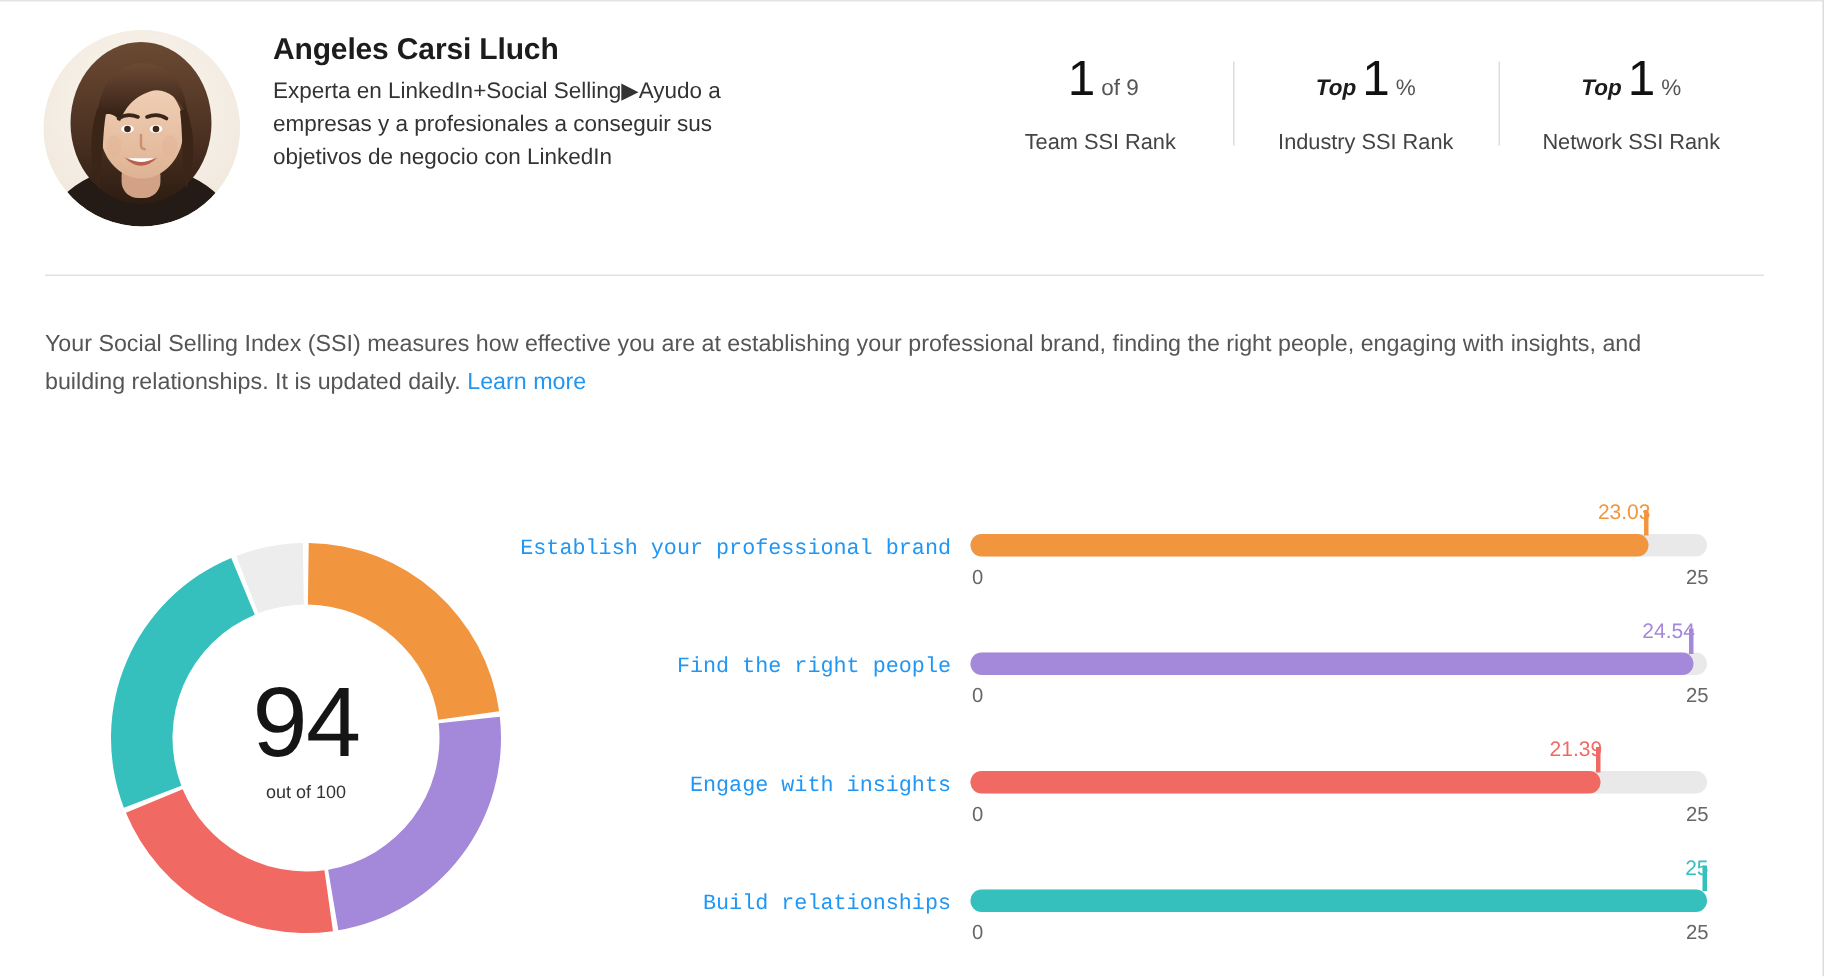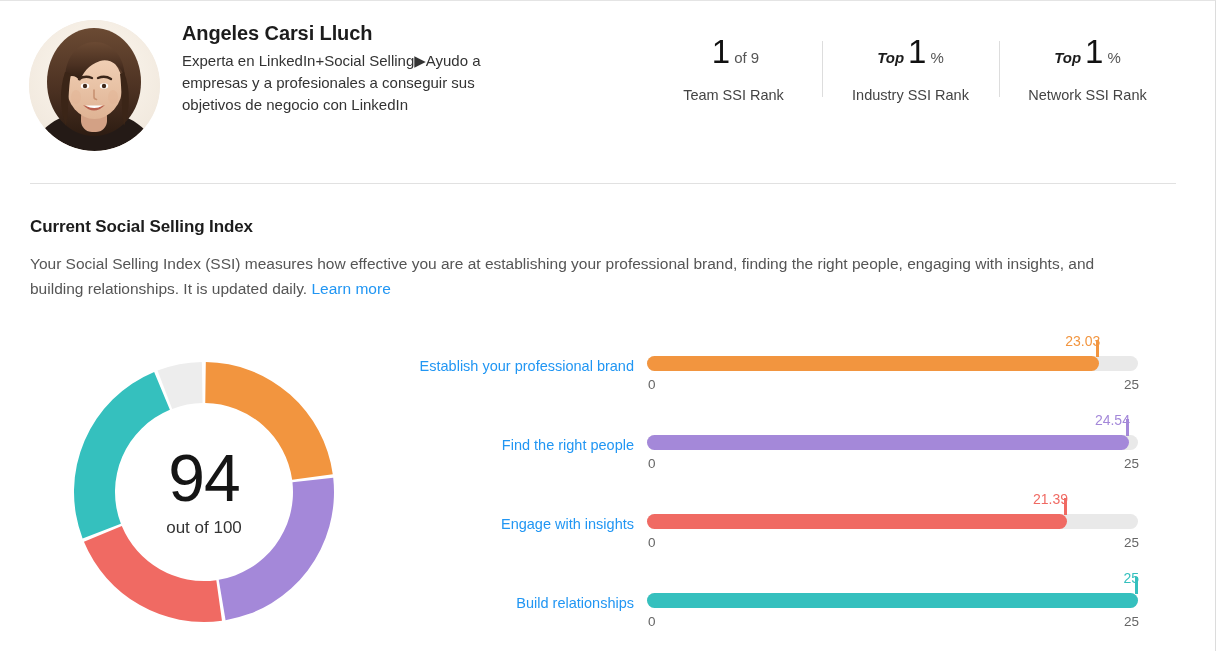--- a/index.html
+++ b/index.html
@@ -186,21 +186,21 @@
     pointer-events: none;
   }
   .donut-score {
     font-size: 66px;
     line-height: 62px;
     font-weight: 400;
     color: #151515;
     letter-spacing: -1px;
   }
   .donut-outof {
-    font-size: 17px;
+    font-size: 12px;
     color: #333333;
     margin-top: 9px;
   }
 
   
   .bars {
     position: absolute;
     left: 0;
     top: 330px;
     width: 1216px;
@@ -211,20 +211,21 @@
   }
   .bar-label {
     position: absolute;
     right: 582px;          
     top: 27px;
     font-size: 14.5px;
     color: #2196f3;
     white-space: nowrap;
     text-align: right;
     cursor: pointer;
+    font-family: Liberation Mono, monospace;
   }
   .bar-area {
     position: absolute;
     left: 647px;
     top: 0;
     width: 491px;
     height: 79px;
   }
   .bar-track {
     position: absolute;
@@ -369,21 +370,20 @@
         </div>
         <div class="rank-label">Network SSI Rank</div>
       </div>
 
     </div>
   </div>
 
   <div class="header-divider"></div>
 
   <div class="ssi-section">
-    <h2 class="section-title">Current Social Selling Index</h2>
     <p class="section-desc"><span>Your Social Selling Index (SSI) measures how effective you are at establishing your professional brand, finding the right people, engaging with insights, and building relationships. It is updated daily.</span> <a class="learn-more" href="#">Learn more</a></p>
   </div>
 
   <div class="donut-wrap">
     <svg width="292" height="292" viewBox="0 0 292 292" xmlns="http://www.w3.org/2000/svg">
       <g id="donut-segments" transform="translate(146,146)">
           <path d="M 1.8150834440888957 -129.98732812120954 A 130 130 0 0 1 128.768723780052 -17.84981165325469 L 88.15704935711253 -12.220255670305136 A 89 89 0 0 0 1.2426340501839364 -88.99132463682808 Z" fill="#f2953f"></path>
           <path d="M 129.21691478364332 -14.247418495876936 A 130 130 0 0 1 21.5635961500717 128.19910811342103 L 14.762769671972162 87.76708170841901 A 89 89 0 0 0 88.46388781341736 -9.754001893331132 Z" fill="#a488d9"></path>
           <path d="M 17.97565964683022 128.75121615061087 A 130 130 0 0 1 -120.06609944382106 49.84106504025042 L -82.19909885000057 34.12195991217144 A 89 89 0 0 0 12.30641314282992 88.14506336464898 Z" fill="#f06a63"></path>
           <path d="M -121.41093168913639 46.469190506999986 A 130 130 0 0 1 -49.84106504025043 -120.06609944382106 L -34.12195991217145 -82.19909885000057 A 89 89 0 0 0 -83.1197916948703 31.813522731715377 Z" fill="#35c0be"></path>

